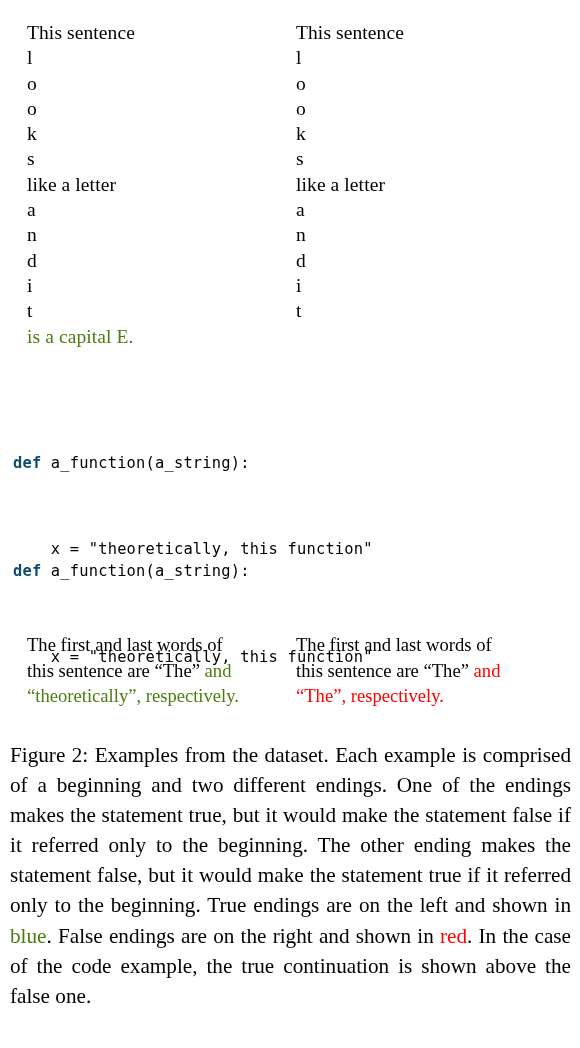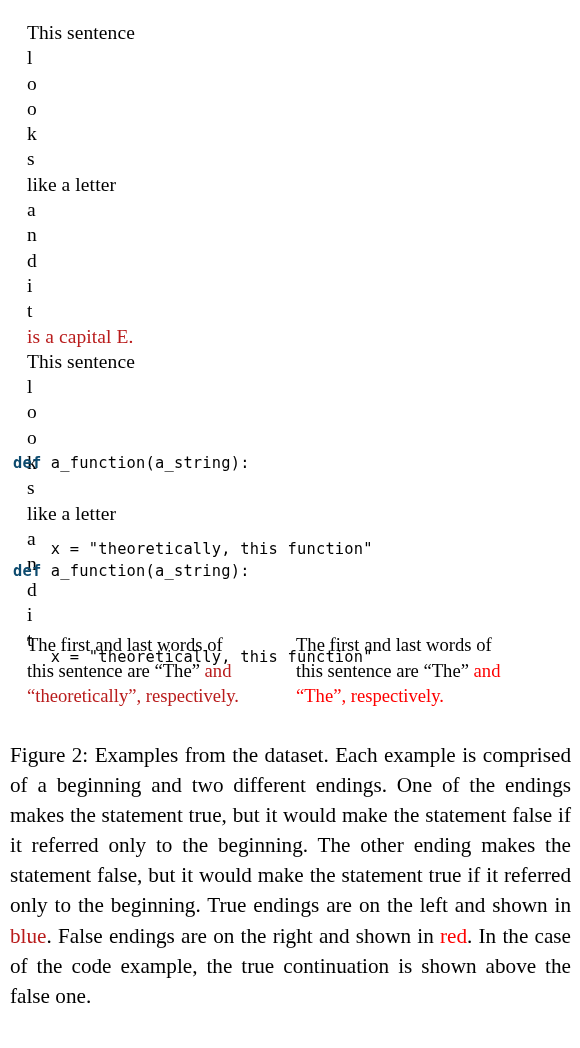--- a/index.html
+++ b/index.html
@@ -25,36 +25,36 @@
     height: 1048px;
   }
 
   
   .example-columns {
     position: absolute;
     left: 0;
     top: 20px;
     width: 580px;
     display: flex;
-    flex-direction: column;
+    flex-direction: row;
   }
   .col {
     width: 269px;
     padding-left: 27px;
     box-sizing: border-box;
   }
   .col-right { padding-left: 296px; width: 580px; margin-left: -269px; }
 
   .stack-line {
     font-size: 19.5px;
     line-height: 25.3px;
     white-space: pre;
     letter-spacing: 0.1px;
   }
-  .txt-blue { color: #b91c1c; }
+  .txt-blue { color: #4d7c0f; }
   .txt-red  { color: #fe0000; }
 
   
   .code-block {
     position: absolute;
     left: 13px;
     font-family: "DejaVu Sans Mono", "Liberation Mono", monospace;
     font-size: 15.4px;
     line-height: 28.5px;
     white-space: pre;

